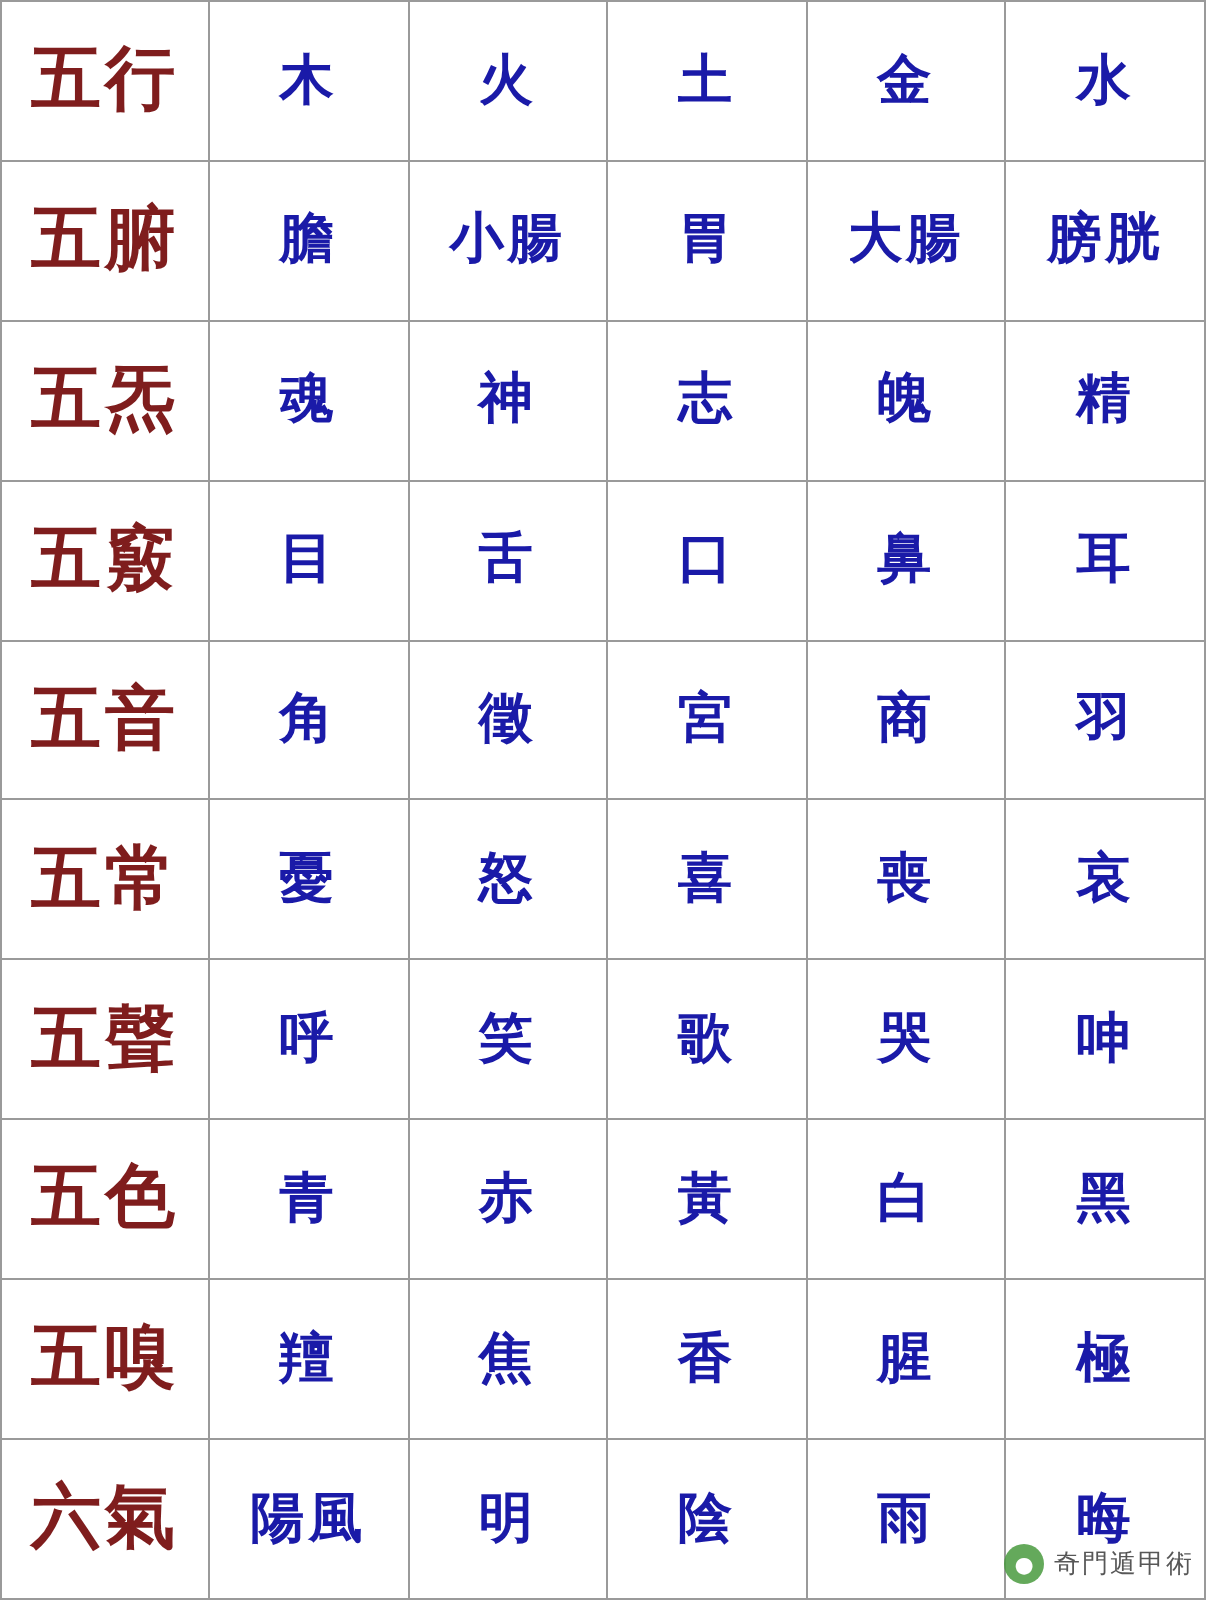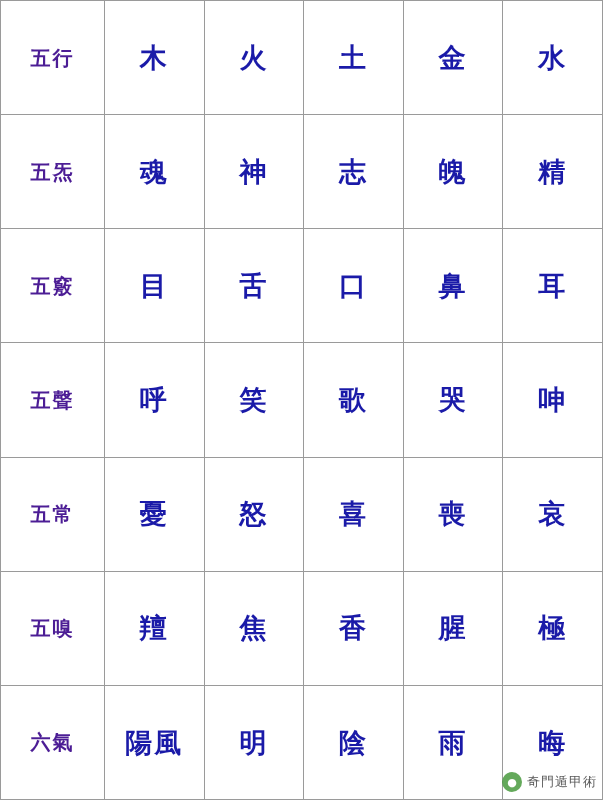--- a/index.html
+++ b/index.html
@@ -28,22 +28,22 @@
   }
   table.five-elements td {
     border: 1px solid #9a9a9a;
     text-align: center;
     vertical-align: middle;
     padding: 0;
     line-height: 1.1;
   }
   td.row-label {
     width: 103px;
-    color: #4c1d95;
-    font-size: 20px;
+    color: #7f1d1d;
+    font-size: 35px;
     font-weight: bold;
     letter-spacing: 2px;
     font-family: "DejaVu Serif", serif;
   }
   td.cell {
     color: #1a1aa8;
     font-size: 27px;
     font-weight: bold;
     letter-spacing: 2px;
     font-family: "DejaVu Serif", serif;
@@ -88,50 +88,74 @@
     <tbody>
       <tr>
         <td class="row-label">五行</td>
         <td class="cell">木</td>
         <td class="cell">火</td>
         <td class="cell">土</td>
         <td class="cell">金</td>
         <td class="cell">水</td>
       </tr>
       <tr>
+        <td class="row-label">五腑</td>
+        <td class="cell">膽</td>
+        <td class="cell">小腸</td>
+        <td class="cell">胃</td>
+        <td class="cell">大腸</td>
+        <td class="cell">膀胱</td>
+      </tr>
+      <tr>
         <td class="row-label">五炁</td>
         <td class="cell">魂</td>
         <td class="cell">神</td>
         <td class="cell">志</td>
         <td class="cell">魄</td>
         <td class="cell">精</td>
       </tr>
       <tr>
         <td class="row-label">五竅</td>
         <td class="cell">目</td>
         <td class="cell">舌</td>
         <td class="cell">口</td>
         <td class="cell">鼻</td>
         <td class="cell">耳</td>
       </tr>
       <tr>
+        <td class="row-label">五音</td>
+        <td class="cell">角</td>
+        <td class="cell">徵</td>
+        <td class="cell">宮</td>
+        <td class="cell">商</td>
+        <td class="cell">羽</td>
+      </tr>
+      <tr>
+        <td class="row-label">五常</td>
+        <td class="cell">憂</td>
+        <td class="cell">怒</td>
+        <td class="cell">喜</td>
+        <td class="cell">喪</td>
+        <td class="cell">哀</td>
+      </tr>
+      <tr>
         <td class="row-label">五聲</td>
         <td class="cell">呼</td>
         <td class="cell">笑</td>
         <td class="cell">歌</td>
         <td class="cell">哭</td>
         <td class="cell">呻</td>
       </tr>
       <tr>
-        <td class="row-label">五常</td>
-        <td class="cell">憂</td>
-        <td class="cell">怒</td>
-        <td class="cell">喜</td>
-        <td class="cell">喪</td>
-        <td class="cell">哀</td>
+        <td class="row-label">五色</td>
+        <td class="cell">青</td>
+        <td class="cell">赤</td>
+        <td class="cell">黃</td>
+        <td class="cell">白</td>
+        <td class="cell">黑</td>
       </tr>
       <tr>
         <td class="row-label">五嗅</td>
         <td class="cell">羶</td>
         <td class="cell">焦</td>
         <td class="cell">香</td>
         <td class="cell">腥</td>
         <td class="cell">極</td>
       </tr>
       <tr>

